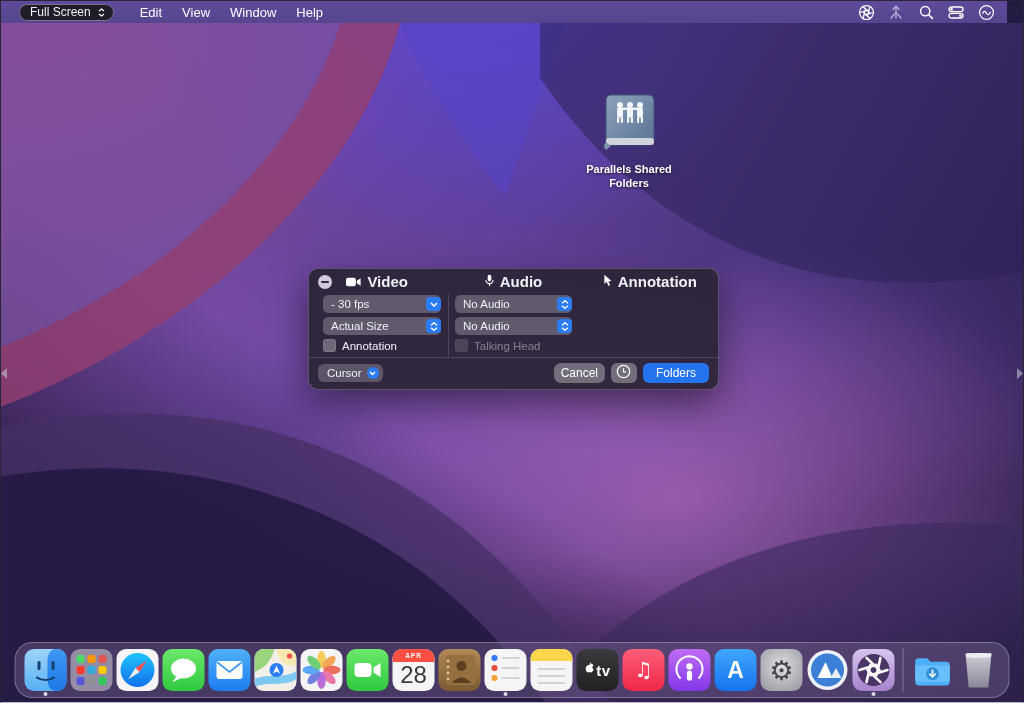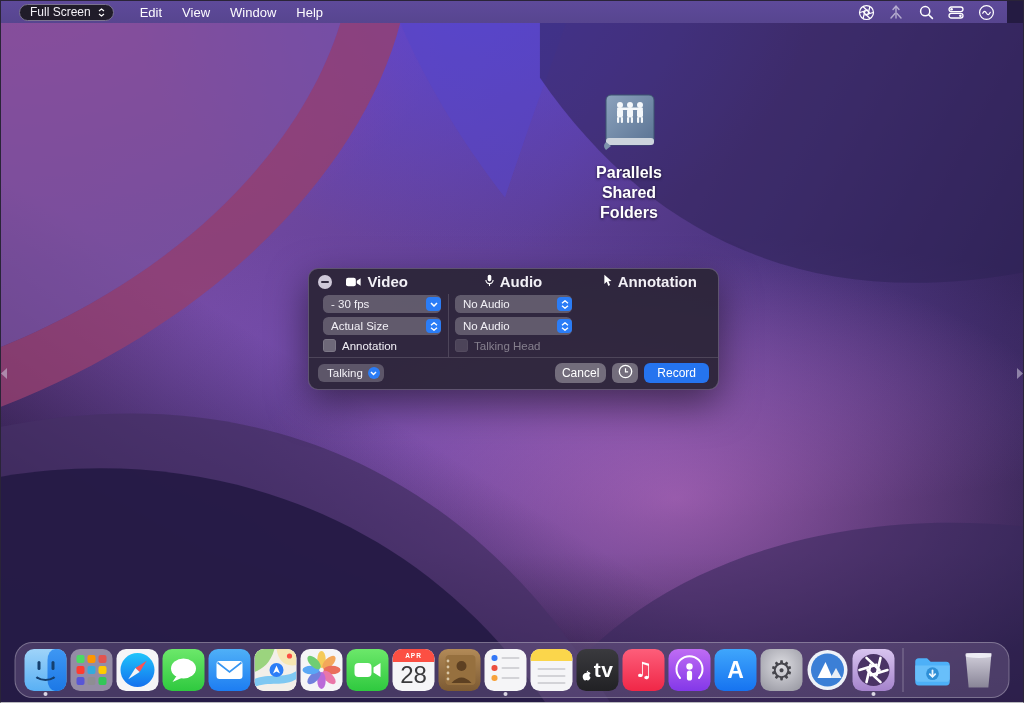--- a/index.html
+++ b/index.html
@@ -43,21 +43,21 @@
       linear-gradient(118deg, #7c4598 0%, #6f479f 26%, #5e3f96 46%, #4b347e 64%, #35255c 84%, #281e48 100%);
   }
   .desktop svg.waves { position:absolute; inset:0; width:100%; height:100%; }
 
   .edge-arrow { position:absolute; top:342px; opacity:.55; z-index:40; }
   .edge-arrow.left { left:0; } .edge-arrow.right { right:0; }
 
   
   .shared-folders { position:absolute; left:568px; top:70px; width:120px; text-align:center; cursor:default; }
   .shared-folders .label {
-    margin-top:6px; color:#fff; font-size:16px; font-weight:700; line-height:1.25;
+    margin-top:6px; color:#fff; font-size:11px; font-weight:700; line-height:1.25;
     text-shadow:0 1px 3px rgba(0,0,0,.65); padding:0 4px;
   }
 
   
   .panel {
     position:absolute; left:307px; top:267px; width:411px; height:122px;
     background:rgba(43,37,55,0.93);
     border:1px solid rgba(150,140,170,.45);
     border-radius:10px;
     box-shadow:0 14px 38px rgba(0,0,0,.5);
@@ -137,21 +137,21 @@
   .app.white  { background:#f5f5f7; }
   .app.music  { background:linear-gradient(180deg,#fd5e7a,#f02747); }
   .app.podcasts { background:linear-gradient(180deg,#bf6cf4,#8338e8); }
   .app.appstore { background:linear-gradient(180deg,#3fa6fc,#1673f0); }
   .app.prefs  { background:radial-gradient(circle at 50% 40%,#dddde2,#94949e); }
   .app.tvapp  { background:linear-gradient(180deg,#3a3a3e,#212124); color:#fff; }
   .app.contacts { background:linear-gradient(180deg,#b28a57,#7c5a33); }
   .app.recorder { background:linear-gradient(180deg,#d8c4ef,#a583cc); }
   .glyph-note { font-family:"DejaVu Sans",sans-serif; font-size:21px; color:#fff; }
   .glyph-gear { font-family:"DejaVu Sans",sans-serif; font-size:27px; color:#46464d; line-height:1; }
-  .tv-label { font-size:21px; font-weight:700; letter-spacing:.5px; display:flex; align-items:flex-end; gap:2px; }
+  .tv-label { font-size:15px; font-weight:700; letter-spacing:.5px; display:flex; align-items:flex-start; gap:2px; }
   .cal-band { position:absolute; top:0; left:0; right:0; height:13px; background:#fc4f43;
               color:#fff; font-size:6.5px; font-weight:700; letter-spacing:1px;
               display:flex; align-items:center; justify-content:center; }
   .cal-day { margin-top:10px; font-size:24px; font-weight:300; color:#3a3a3c; }
   .appstore-a { color:#fff; font-size:23px; font-weight:700; }
   .notes-band { position:absolute; top:0; left:0; right:0; height:12px; background:#fbd64b; }
   .notes-lines { position:absolute; top:19px; left:7px; right:7px; }
   .notes-lines i, .rem-line { display:block; height:2px; background:rgba(60,60,70,.18); border-radius:1px; margin-bottom:5px; }
   .rem-rows { width:28px; }
   .rem-row { display:flex; align-items:center; gap:4px; margin-bottom:4.5px; }
@@ -382,38 +382,38 @@
       <div class="check-row disabled">
         <span class="checkbox"></span>
         <span class="cb-label">Talking Head</span>
       </div>
     </div>
 
   </div>
 
   <div class="panel-footer">
     <div class="presets-btn">
-      <span>Talking</span>
+      <span>Cursor</span>
       <span class="presets-chev">
         <svg width="7" height="5">
             <polyline points="1,1 3.5,3.6 6,1" stroke="#fff" stroke-width="1.4" fill="none"></polyline>
           </svg>
       </span>
     </div>
     <div class="footer-spacer"></div>
     <div class="btn btn-cancel">Cancel</div>
     <div class="btn btn-clock">
       <span>
         <svg width="15" height="15" viewBox="-8 -8 16 16">
           <circle r="6.6" stroke="#fff" stroke-width="1.4" fill="none"></circle>
           <polyline points="0,-3.6 0,0.4 2.8,0.4" stroke="#fff" stroke-width="1.3" fill="none"></polyline>
         </svg>
       </span>
     </div>
-    <div class="btn btn-record">Record</div>
+    <div class="btn btn-record">Folders</div>
   </div>
 </div>
 
 <div class="dock">
 
   <div class="dock-item">
     <div class="app finder">
       <div class="finder-right"></div>
       <div class="finder-face">
         <span class="finder-eye" style="left:13px"></span>

